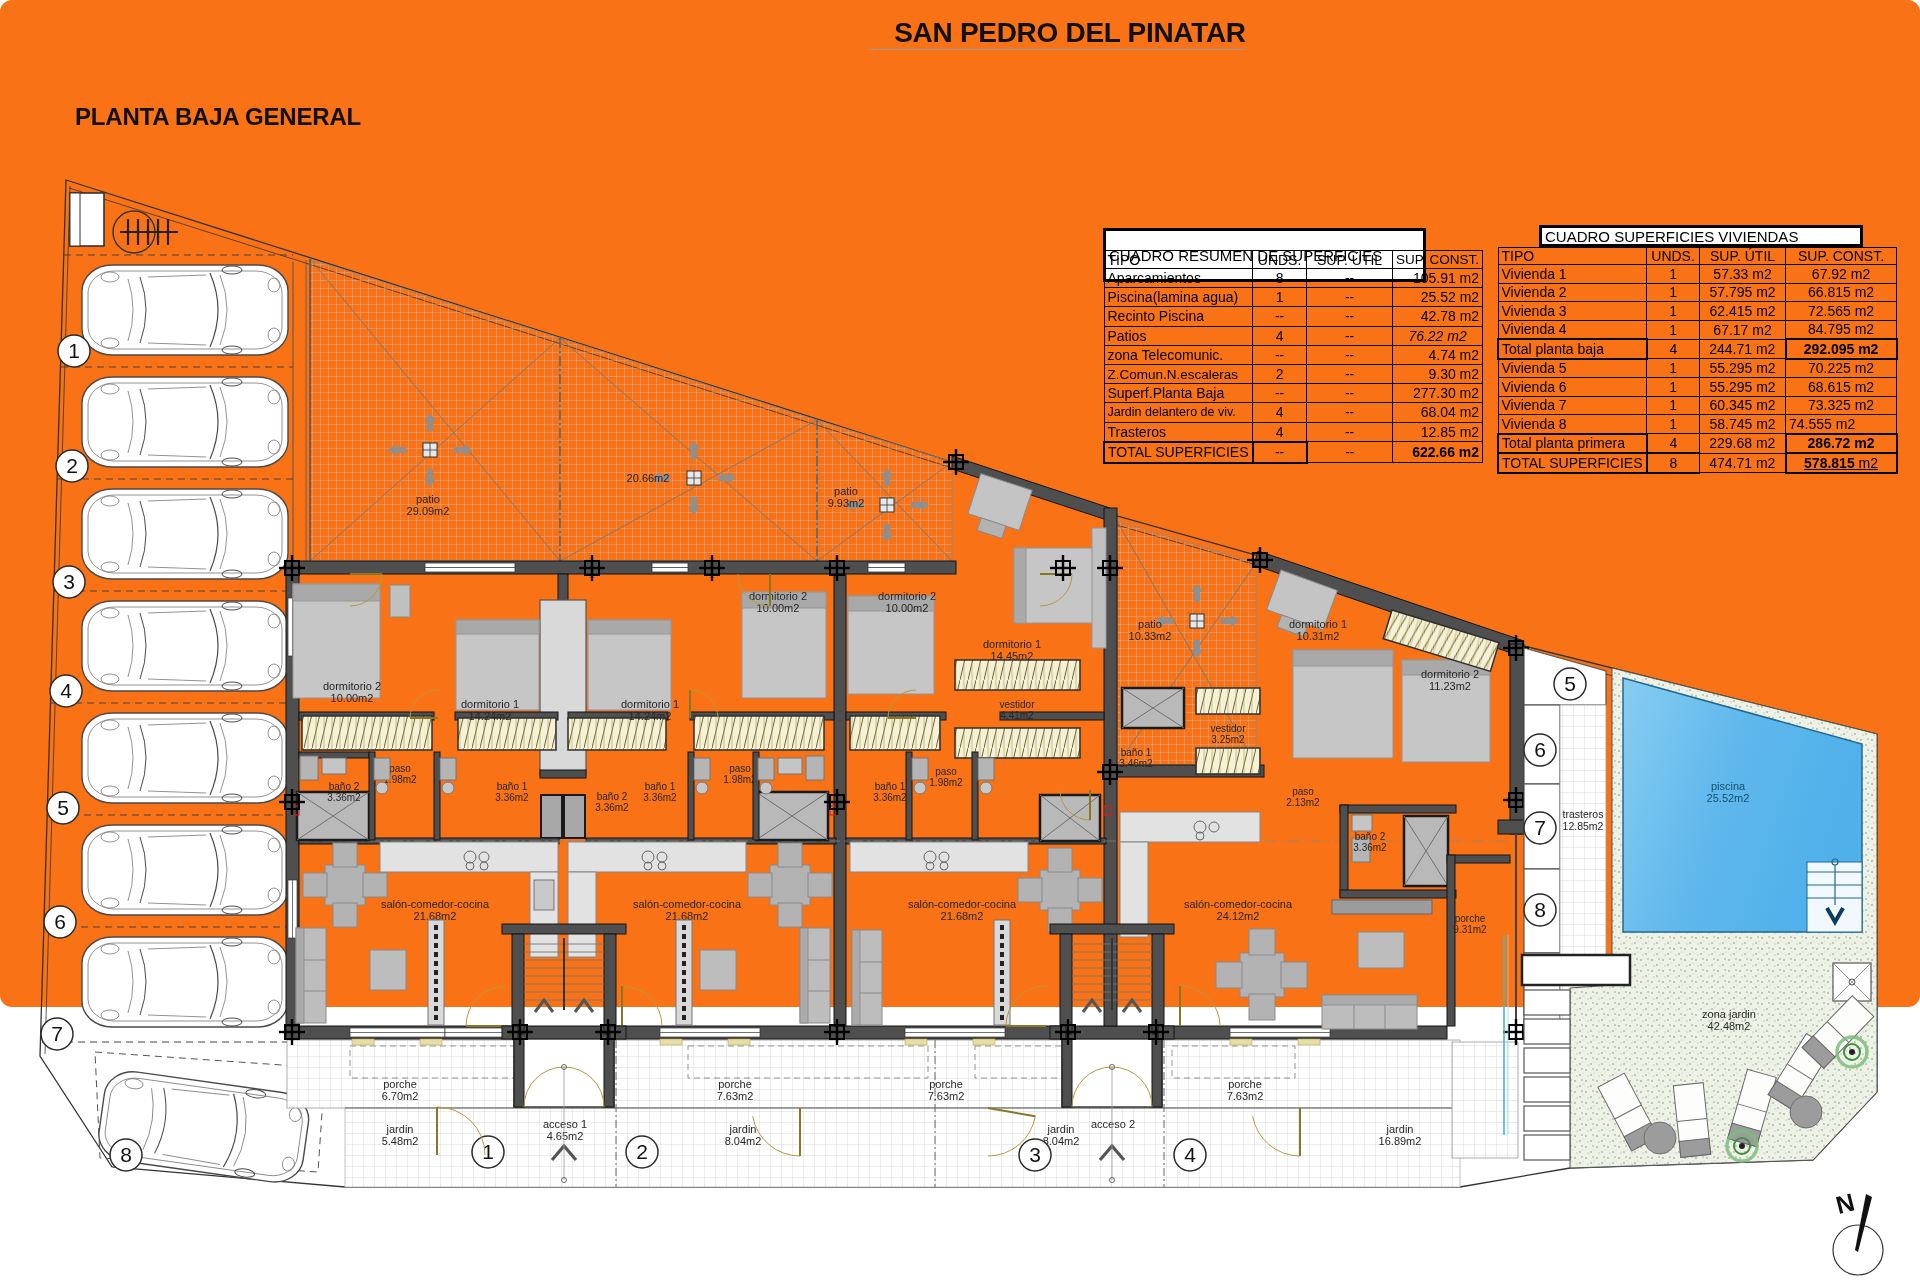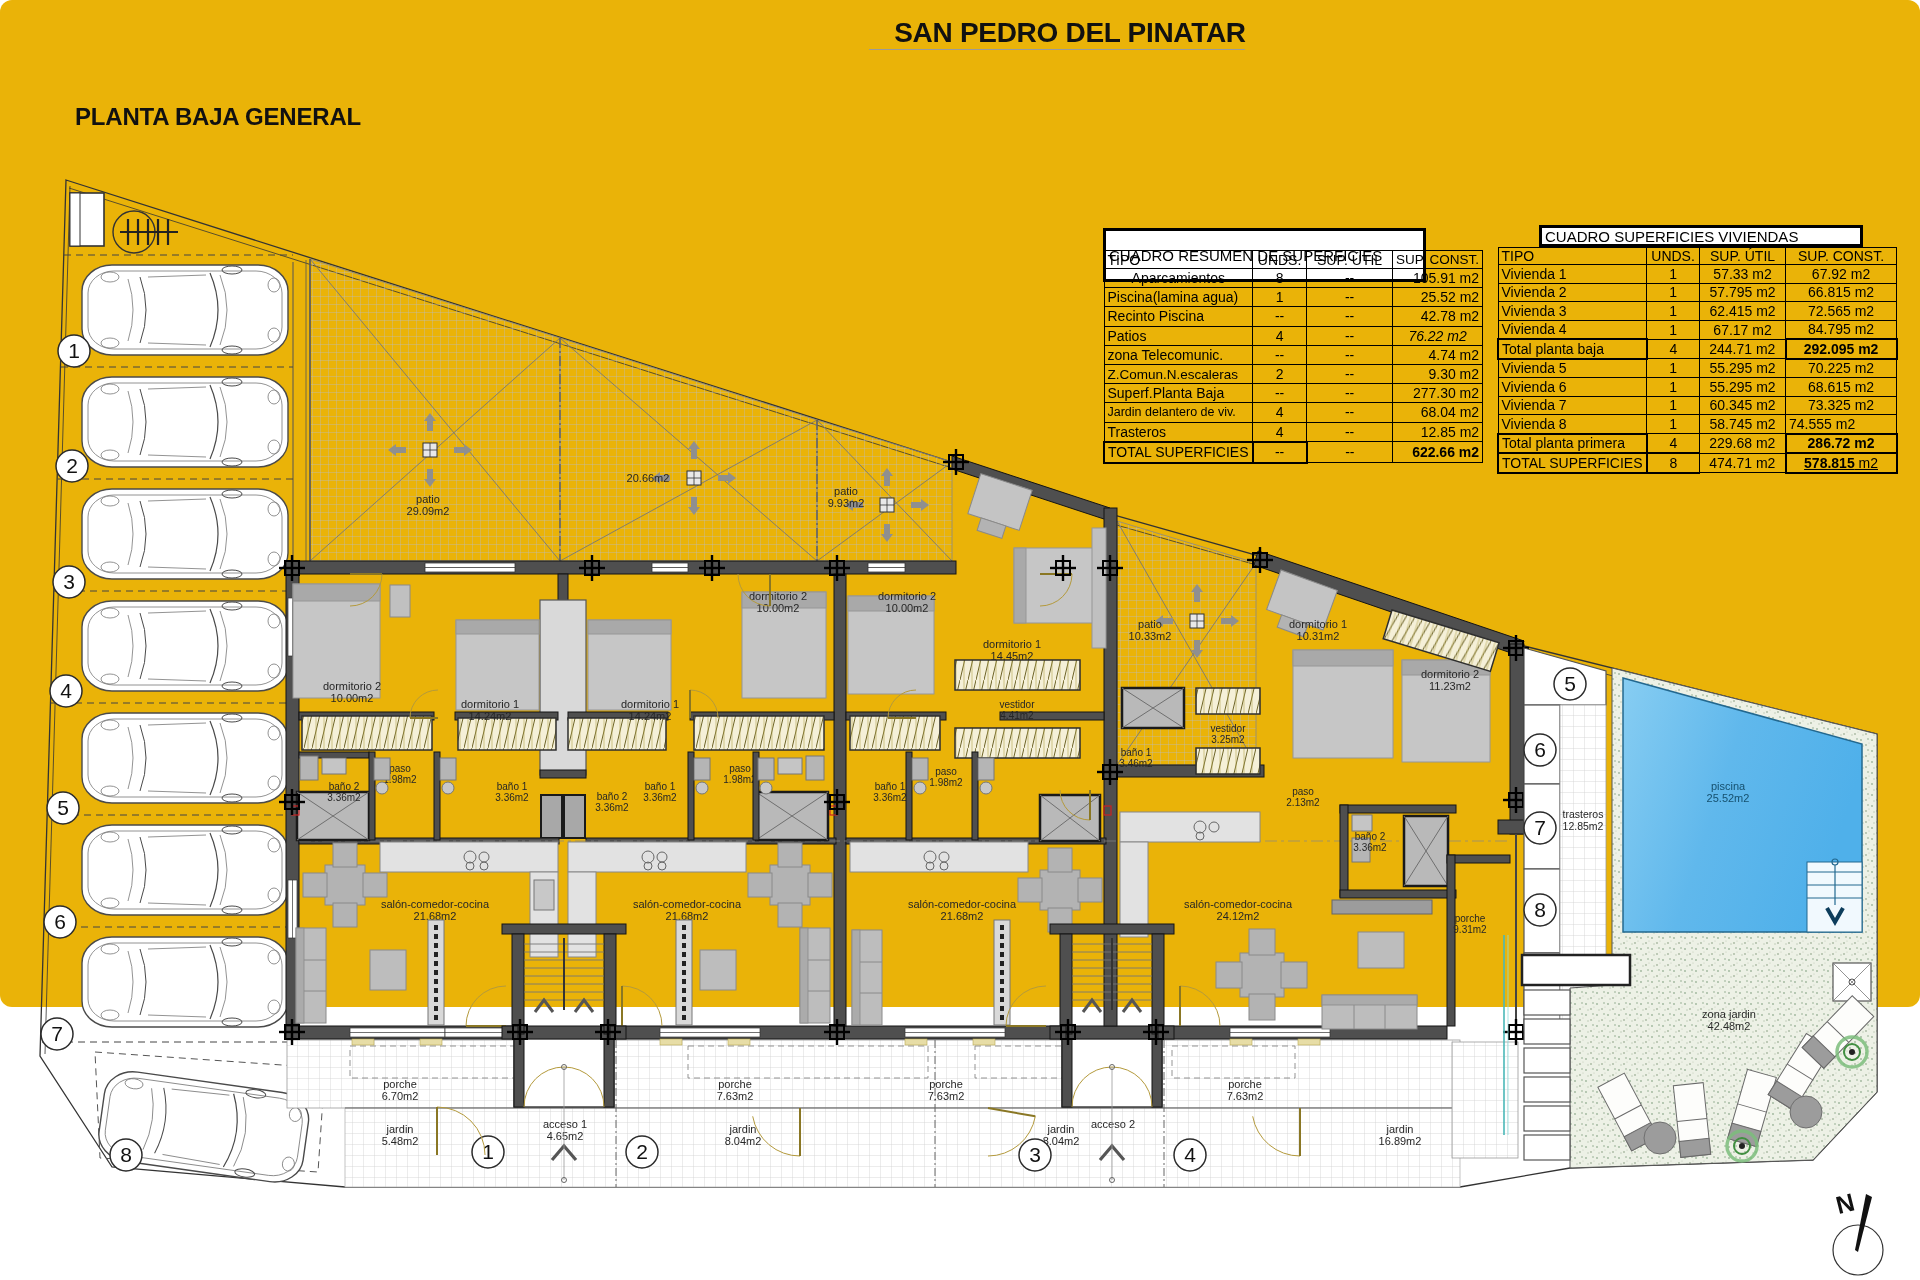--- a/index.html
+++ b/index.html
@@ -1,16 +1,16 @@
 <!DOCTYPE html>
 <html><head><meta charset="utf-8">
 <style>
 html,body{margin:0;padding:0;background:#fff;width:1920px;height:1280px;overflow:hidden;}
 body{font-family:"Liberation Sans",sans-serif;}
-#page{position:relative;width:1920px;height:1007px;background:#eab308;border-radius:12px;}
+#page{position:relative;width:1920px;height:1007px;background:#f97316;border-radius:12px;}
 text{font-family:"Liberation Sans",sans-serif;}
 table{border-collapse:collapse;font-family:"Liberation Sans",sans-serif;color:#000;table-layout:fixed;}
 td{border:1px solid #000;padding:0 3px;white-space:nowrap;overflow:hidden;font-size:14px;}
 </style></head>
 <body>
 <div id="page">
 
 <div style="position:absolute;left:820px;top:17px;width:500px;text-align:center;font-size:28px;font-weight:bold;color:#111;letter-spacing:-0.3px;">SAN PEDRO DEL PINATAR</div>
 
 <div style="position:absolute;left:869px;top:49px;width:376px;height:1px;background:#9a9a9a;"></div>
@@ -20,21 +20,21 @@
 <div style="position:absolute;left:1103px;top:228px;width:311px;height:16px;border:3px solid #000;font-size:15px;padding:16px 3px;background:#fff;">CUADRO RESUMEN DE SUPERFICIES</div>
 <table style="position:absolute;left:1103px;top:250px;">
 <tbody>
         <tr>
           <td style="width:133px;height:17px;">TIPO</td>
           <td style="width:47px;text-align:center;">UNDS.</td>
           <td style="width:79px;text-align:center;">SUP. ÚTIL</td>
           <td style="width:80px;text-align:center;font-size:13.5px;">SUP. CONST.</td>
         </tr>
 <tr>
-          <td style="font-size:14px;height:18.2px;text-align:center;">Aparcamientos</td>
+          <td style="font-size:14px;height:18.2px;">Aparcamientos</td>
           <td style="text-align:center;">8</td>
           <td style="text-align:center;">--</td>
           <td style="text-align:right;">105.91 m2</td>
         </tr>
 <tr>
           <td style="font-size:14px;height:18.2px;">Piscina(lamina agua)</td>
           <td style="text-align:center;">1</td>
           <td style="text-align:center;">--</td>
           <td style="text-align:right;">25.52 m2</td>
         </tr>

